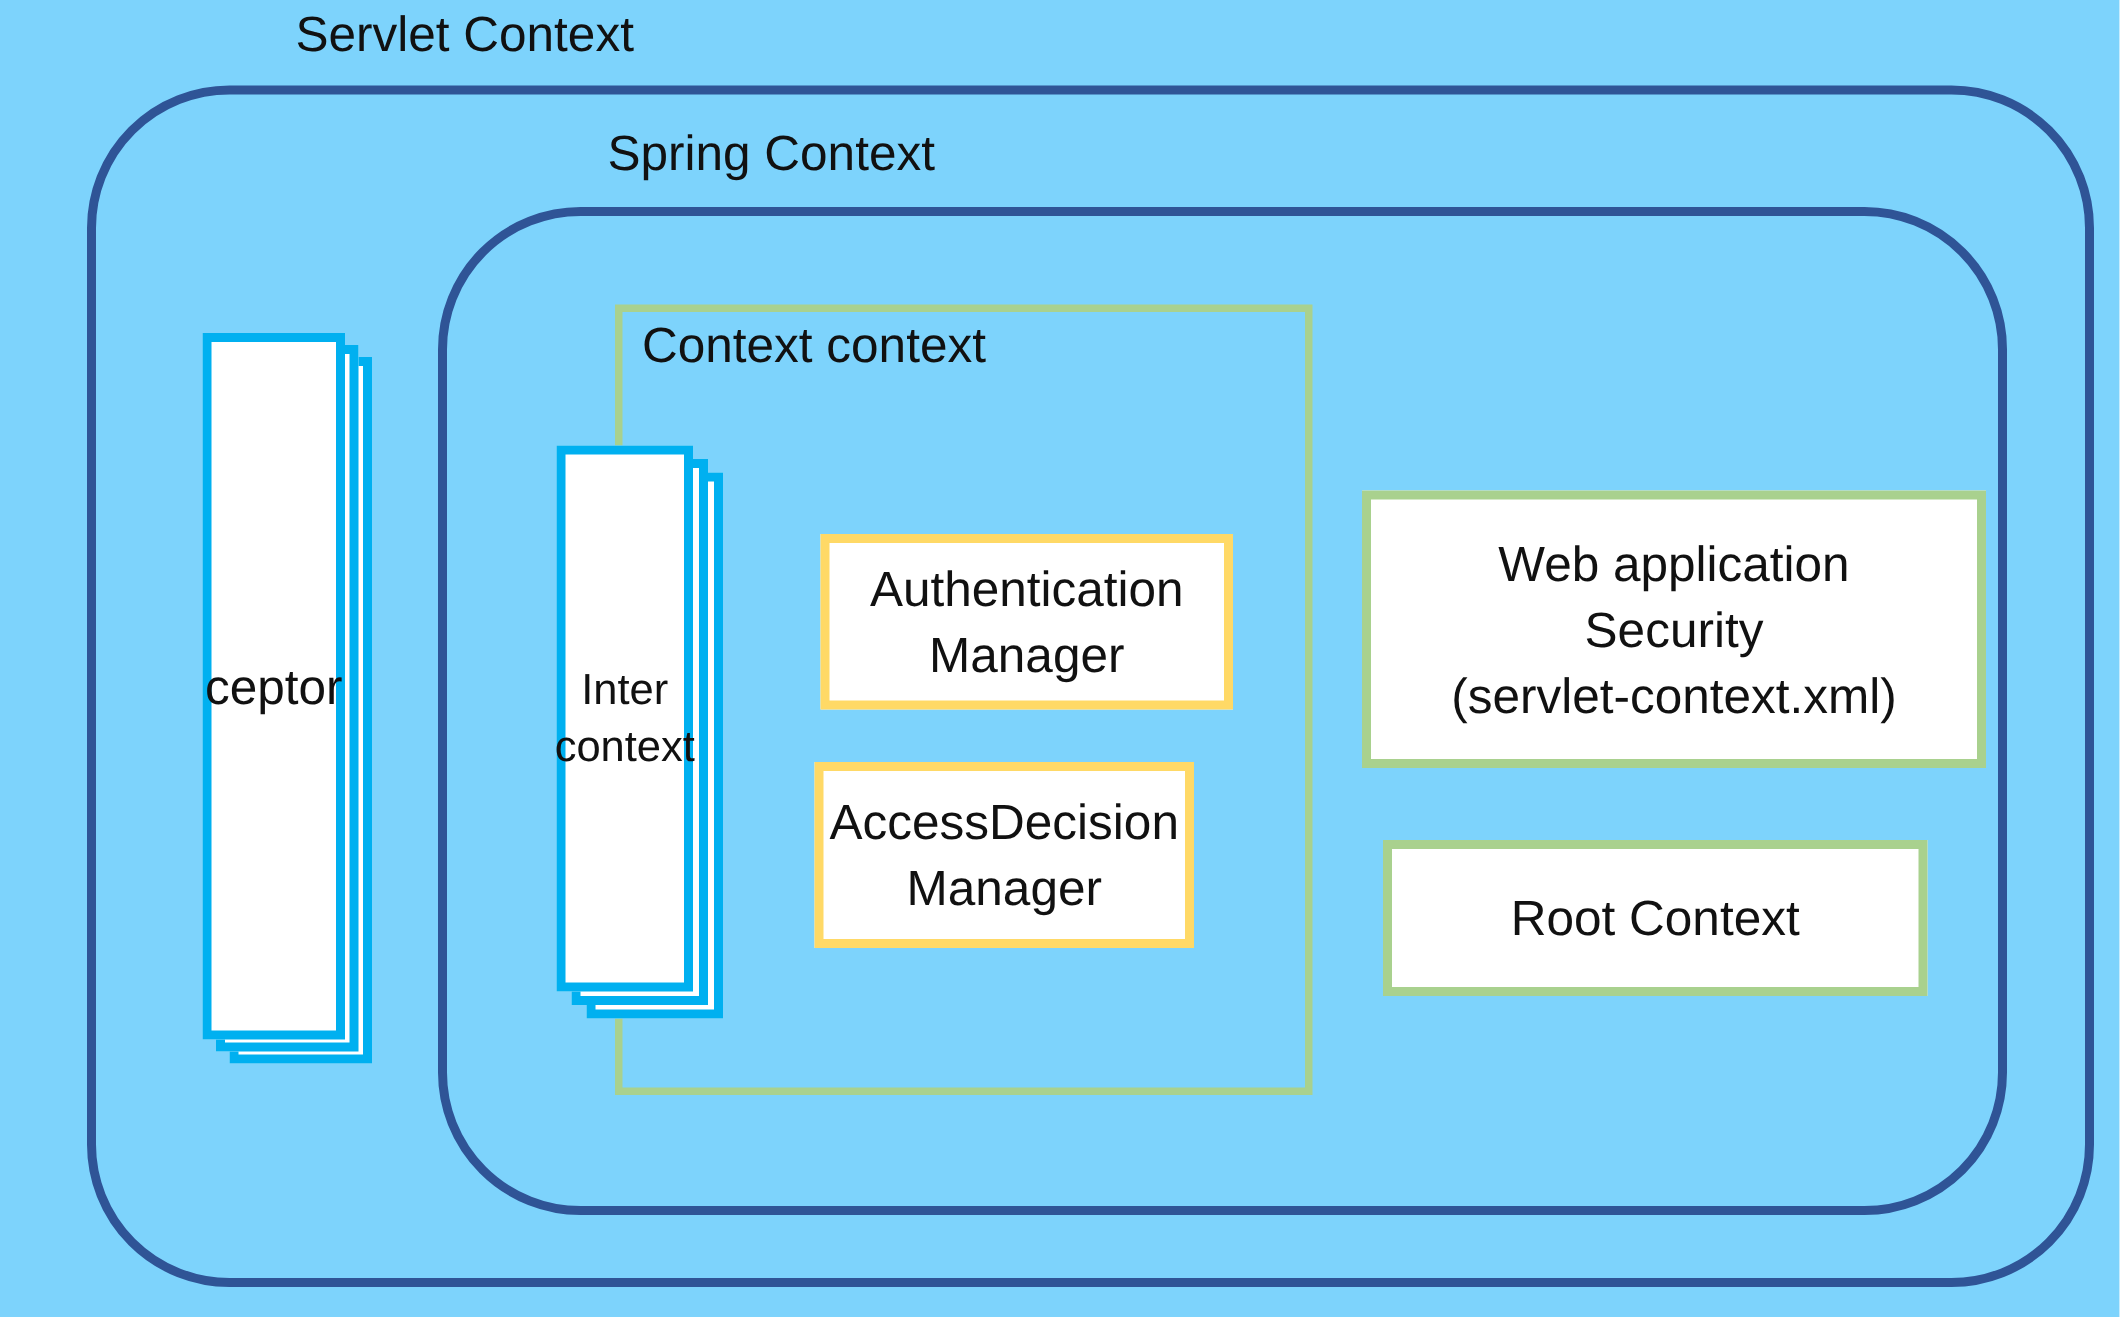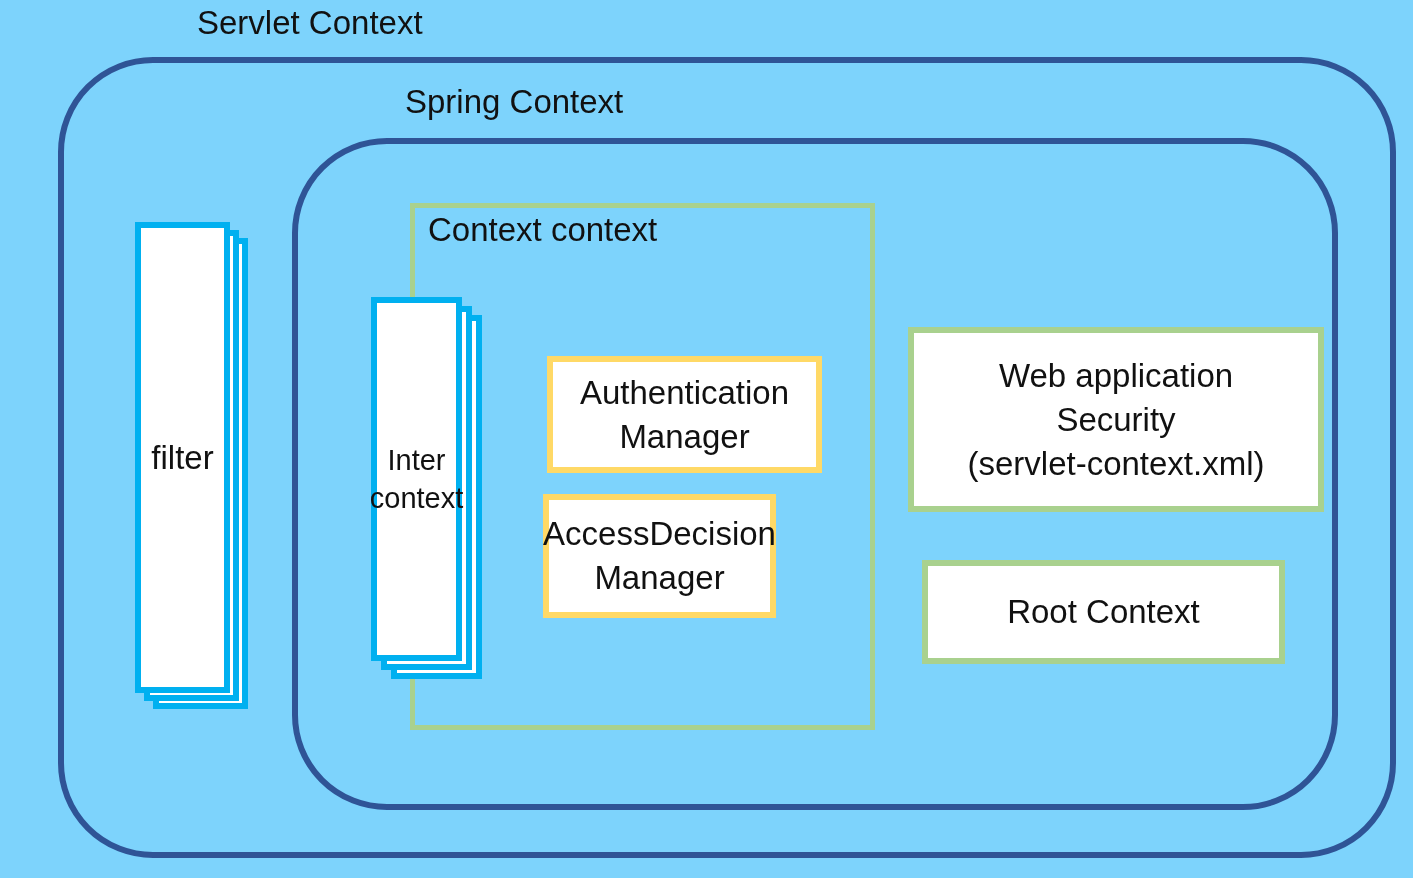--- a/index.html
+++ b/index.html
@@ -101,21 +101,21 @@
   }
   .box .box-line {
     font-size: 33px;
     line-height: 44px;
     white-space: nowrap;
   }
   .yellow-box { border: 6px solid var(--yellow, #ffd966); }
   .green-box  { border: 6px solid var(--green, #a9d18e); }
 
   .auth-box   { left: 547px; top: 356px; width: 275px; height: 117px; }
-  .access-box { left: 543px; top: 494px; width: 233px; height: 124px; }
+  .access-box { left: 543px; top: 508px; width: 253px; height: 124px; }
   .webapp-box { left: 908px; top: 327px; width: 416px; height: 185px; }
   .root-box   { left: 922px; top: 560px; width: 363px; height: 104px; }
 </style>
 </head>
 <body>
 
 <div id="canvas">
 
   <div class="ctx-label label-servlet">Servlet Context</div>
   <div class="round-rect outer-rect"></div>
@@ -124,21 +124,21 @@
   <div class="round-rect spring-rect"></div>
 
   <div class="security-box">
     <div class="security-label">Context context</div>
   </div>
 
   <div class="stack filter-stack">
     <div class="stack-rect r3"></div>
     <div class="stack-rect r2"></div>
     <div class="stack-rect r1">
-      <span class="stack-text">filter</span>
+      <span class="stack-text">ceptor</span>
     </div>
   </div>
 
   <div class="stack interceptor-stack">
     <div class="stack-rect r3"></div>
     <div class="stack-rect r2"></div>
     <div class="stack-rect r1">
       <span class="stack-text">Inter</span>
       <span class="stack-text">context</span>
     </div>

